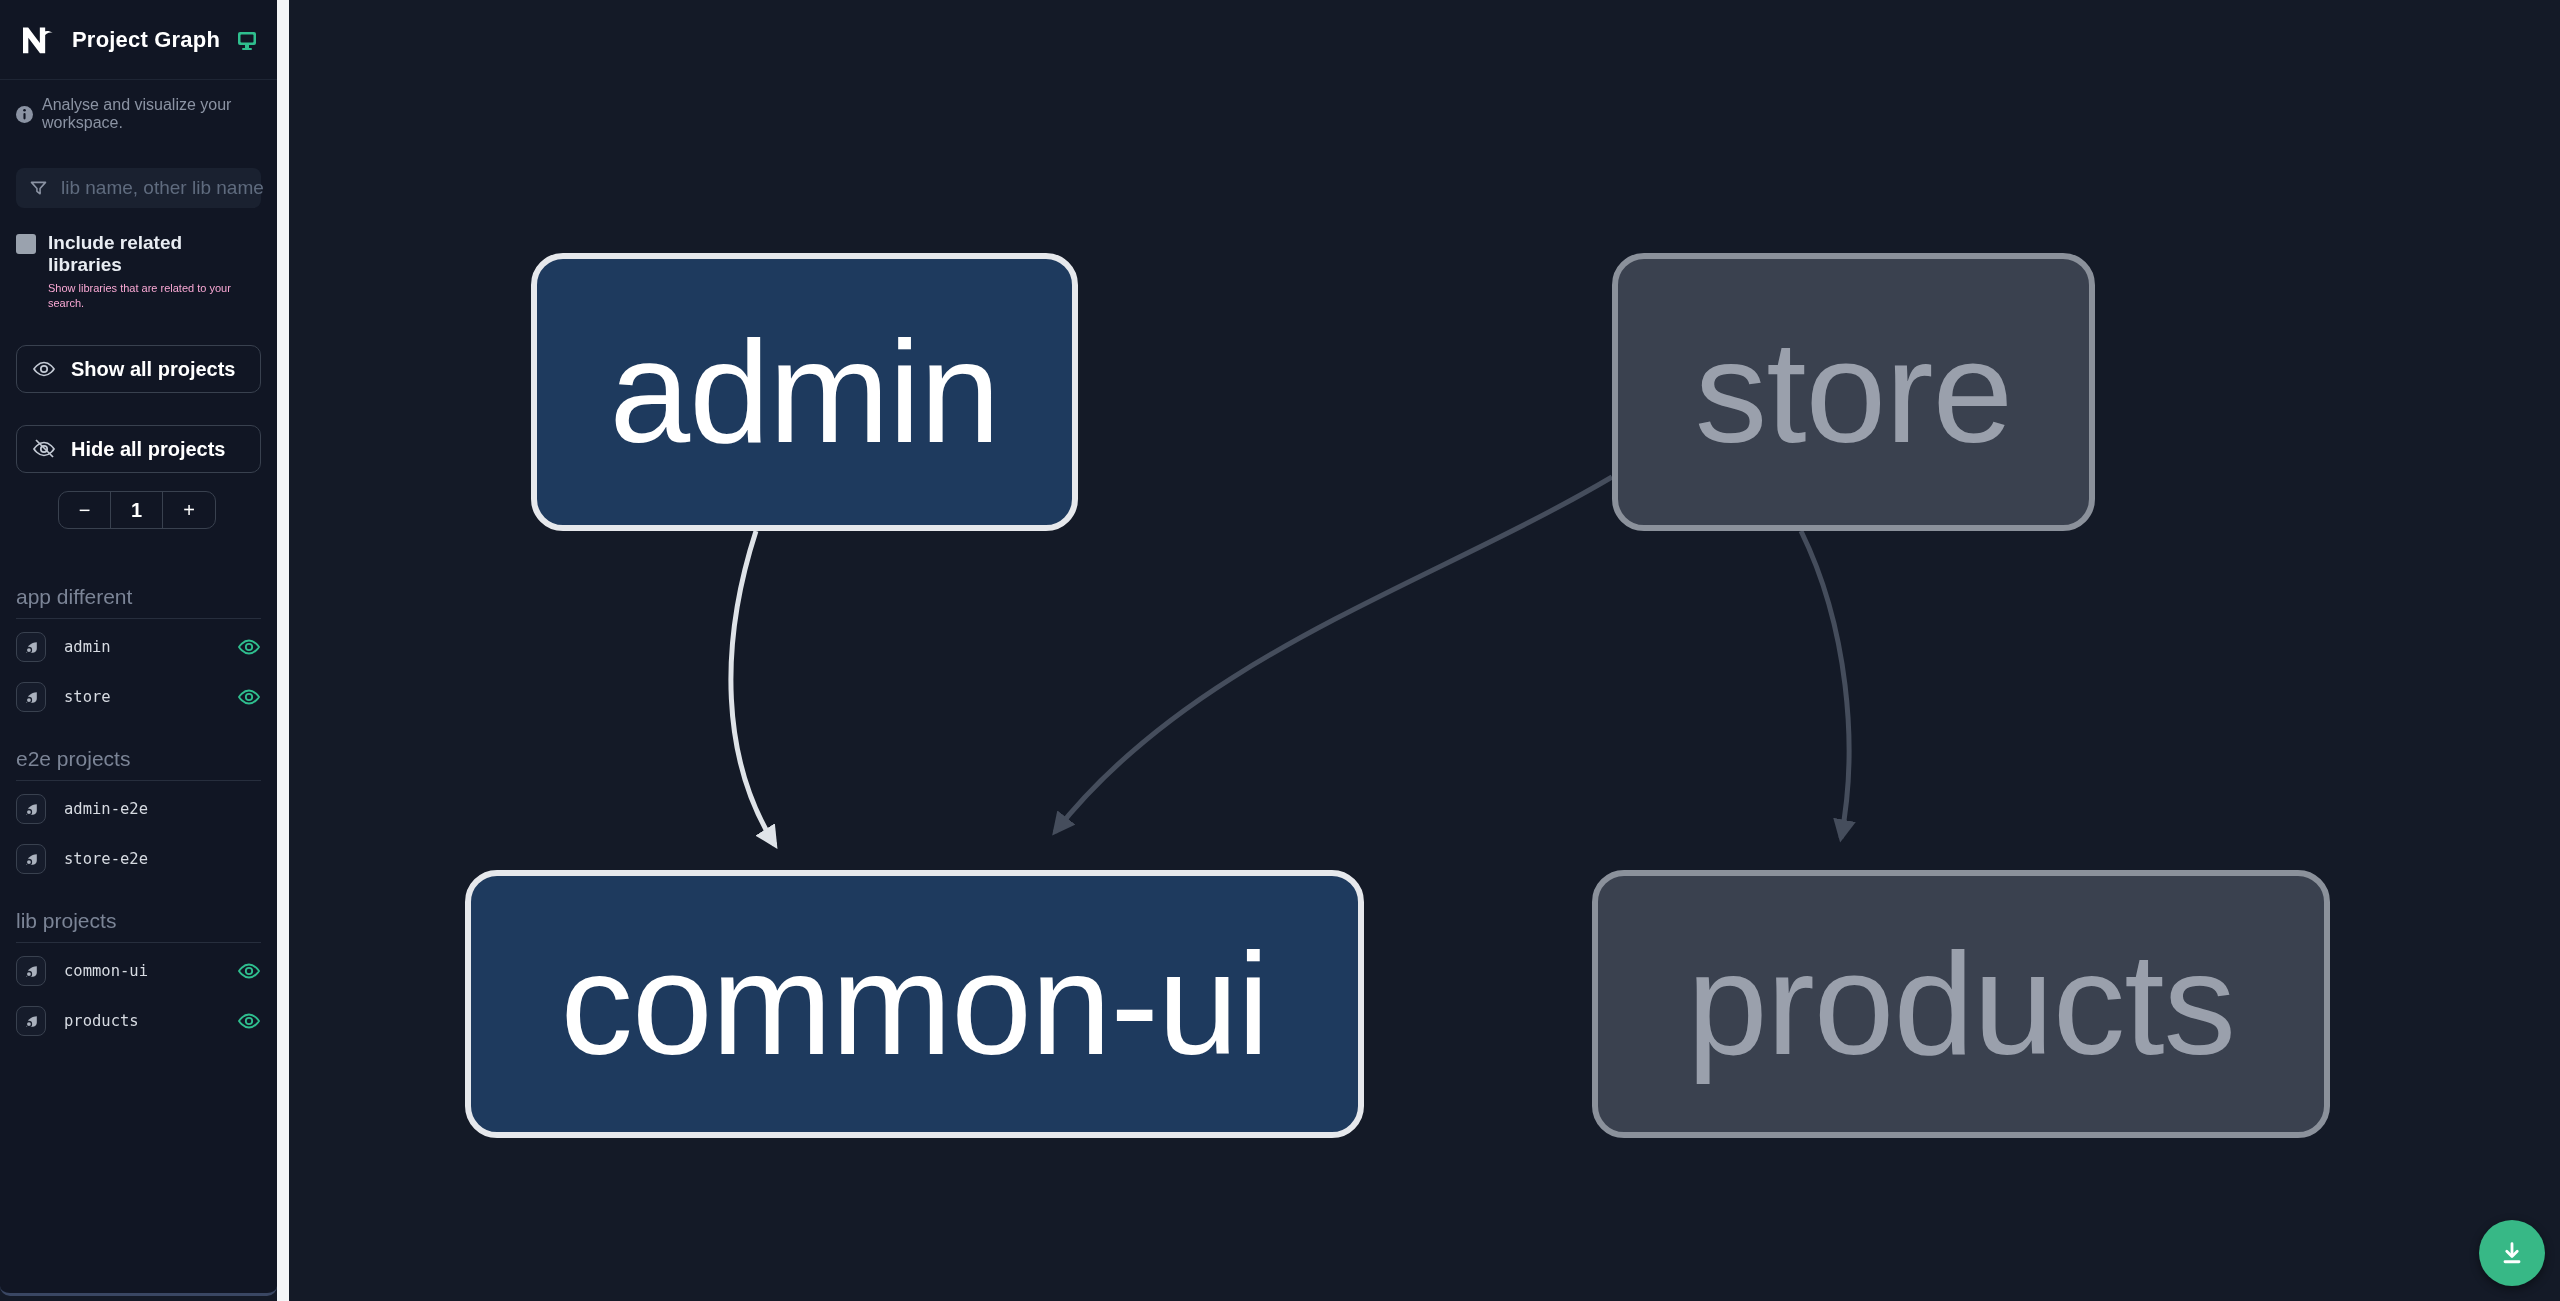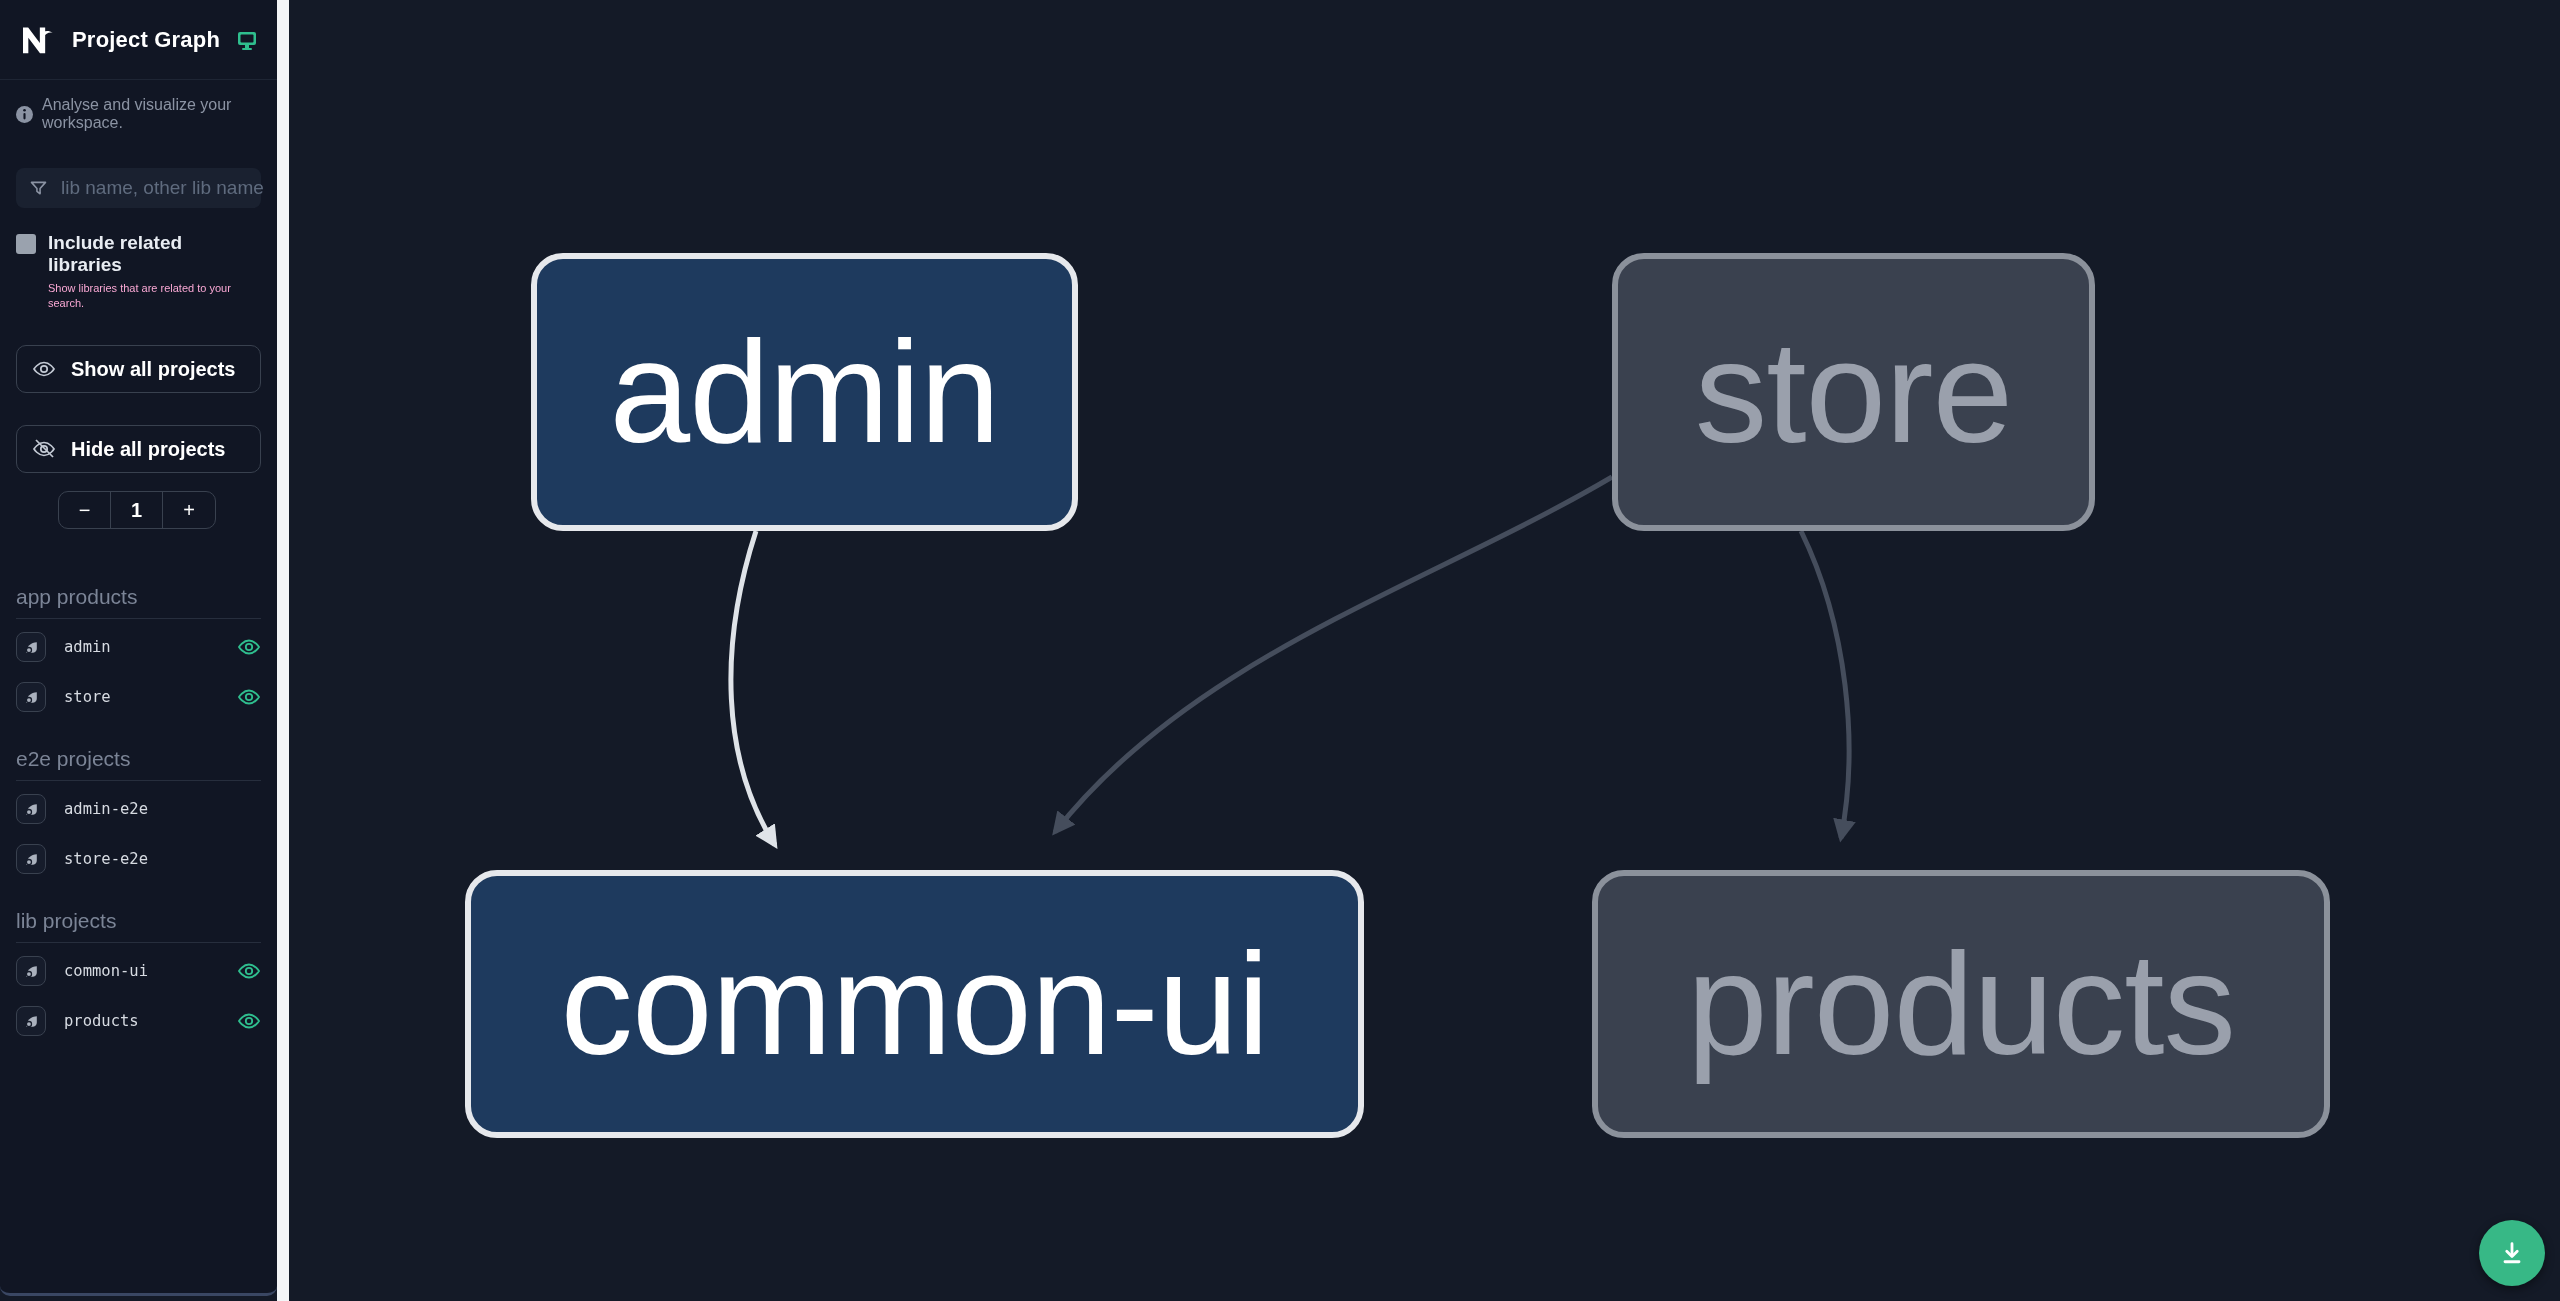--- a/index.html
+++ b/index.html
@@ -218,21 +218,21 @@
 
 
 
   <div class="stepper">
     <div>−</div>
     <div class="val">1</div>
     <div>+</div>
   </div>
 
   <div class="section">
-    <h3>app products</h3>
+    <h3>app different</h3>
     <div class="proj-row">
       <span class="focus-btn">
         <svg width="17" height="17" viewBox="0 0 16 16">
           <path d="M3 13 A 10 10 0 0 1 13 3 L13 9 A 4 4 0 0 1 9 13 Z" fill="#aab1bd"></path>
           <circle cx="5.6" cy="10.4" r="2.4" fill="#aab1bd" stroke="#161c2b" stroke-width="1.2"></circle>
         </svg>
       </span>
       <span class="proj-name">admin</span>
       <span class="eye-btn">
         <svg width="24" height="24" viewBox="0 0 24 24" fill="none" stroke="#2fbe8e" stroke-width="1.8">

